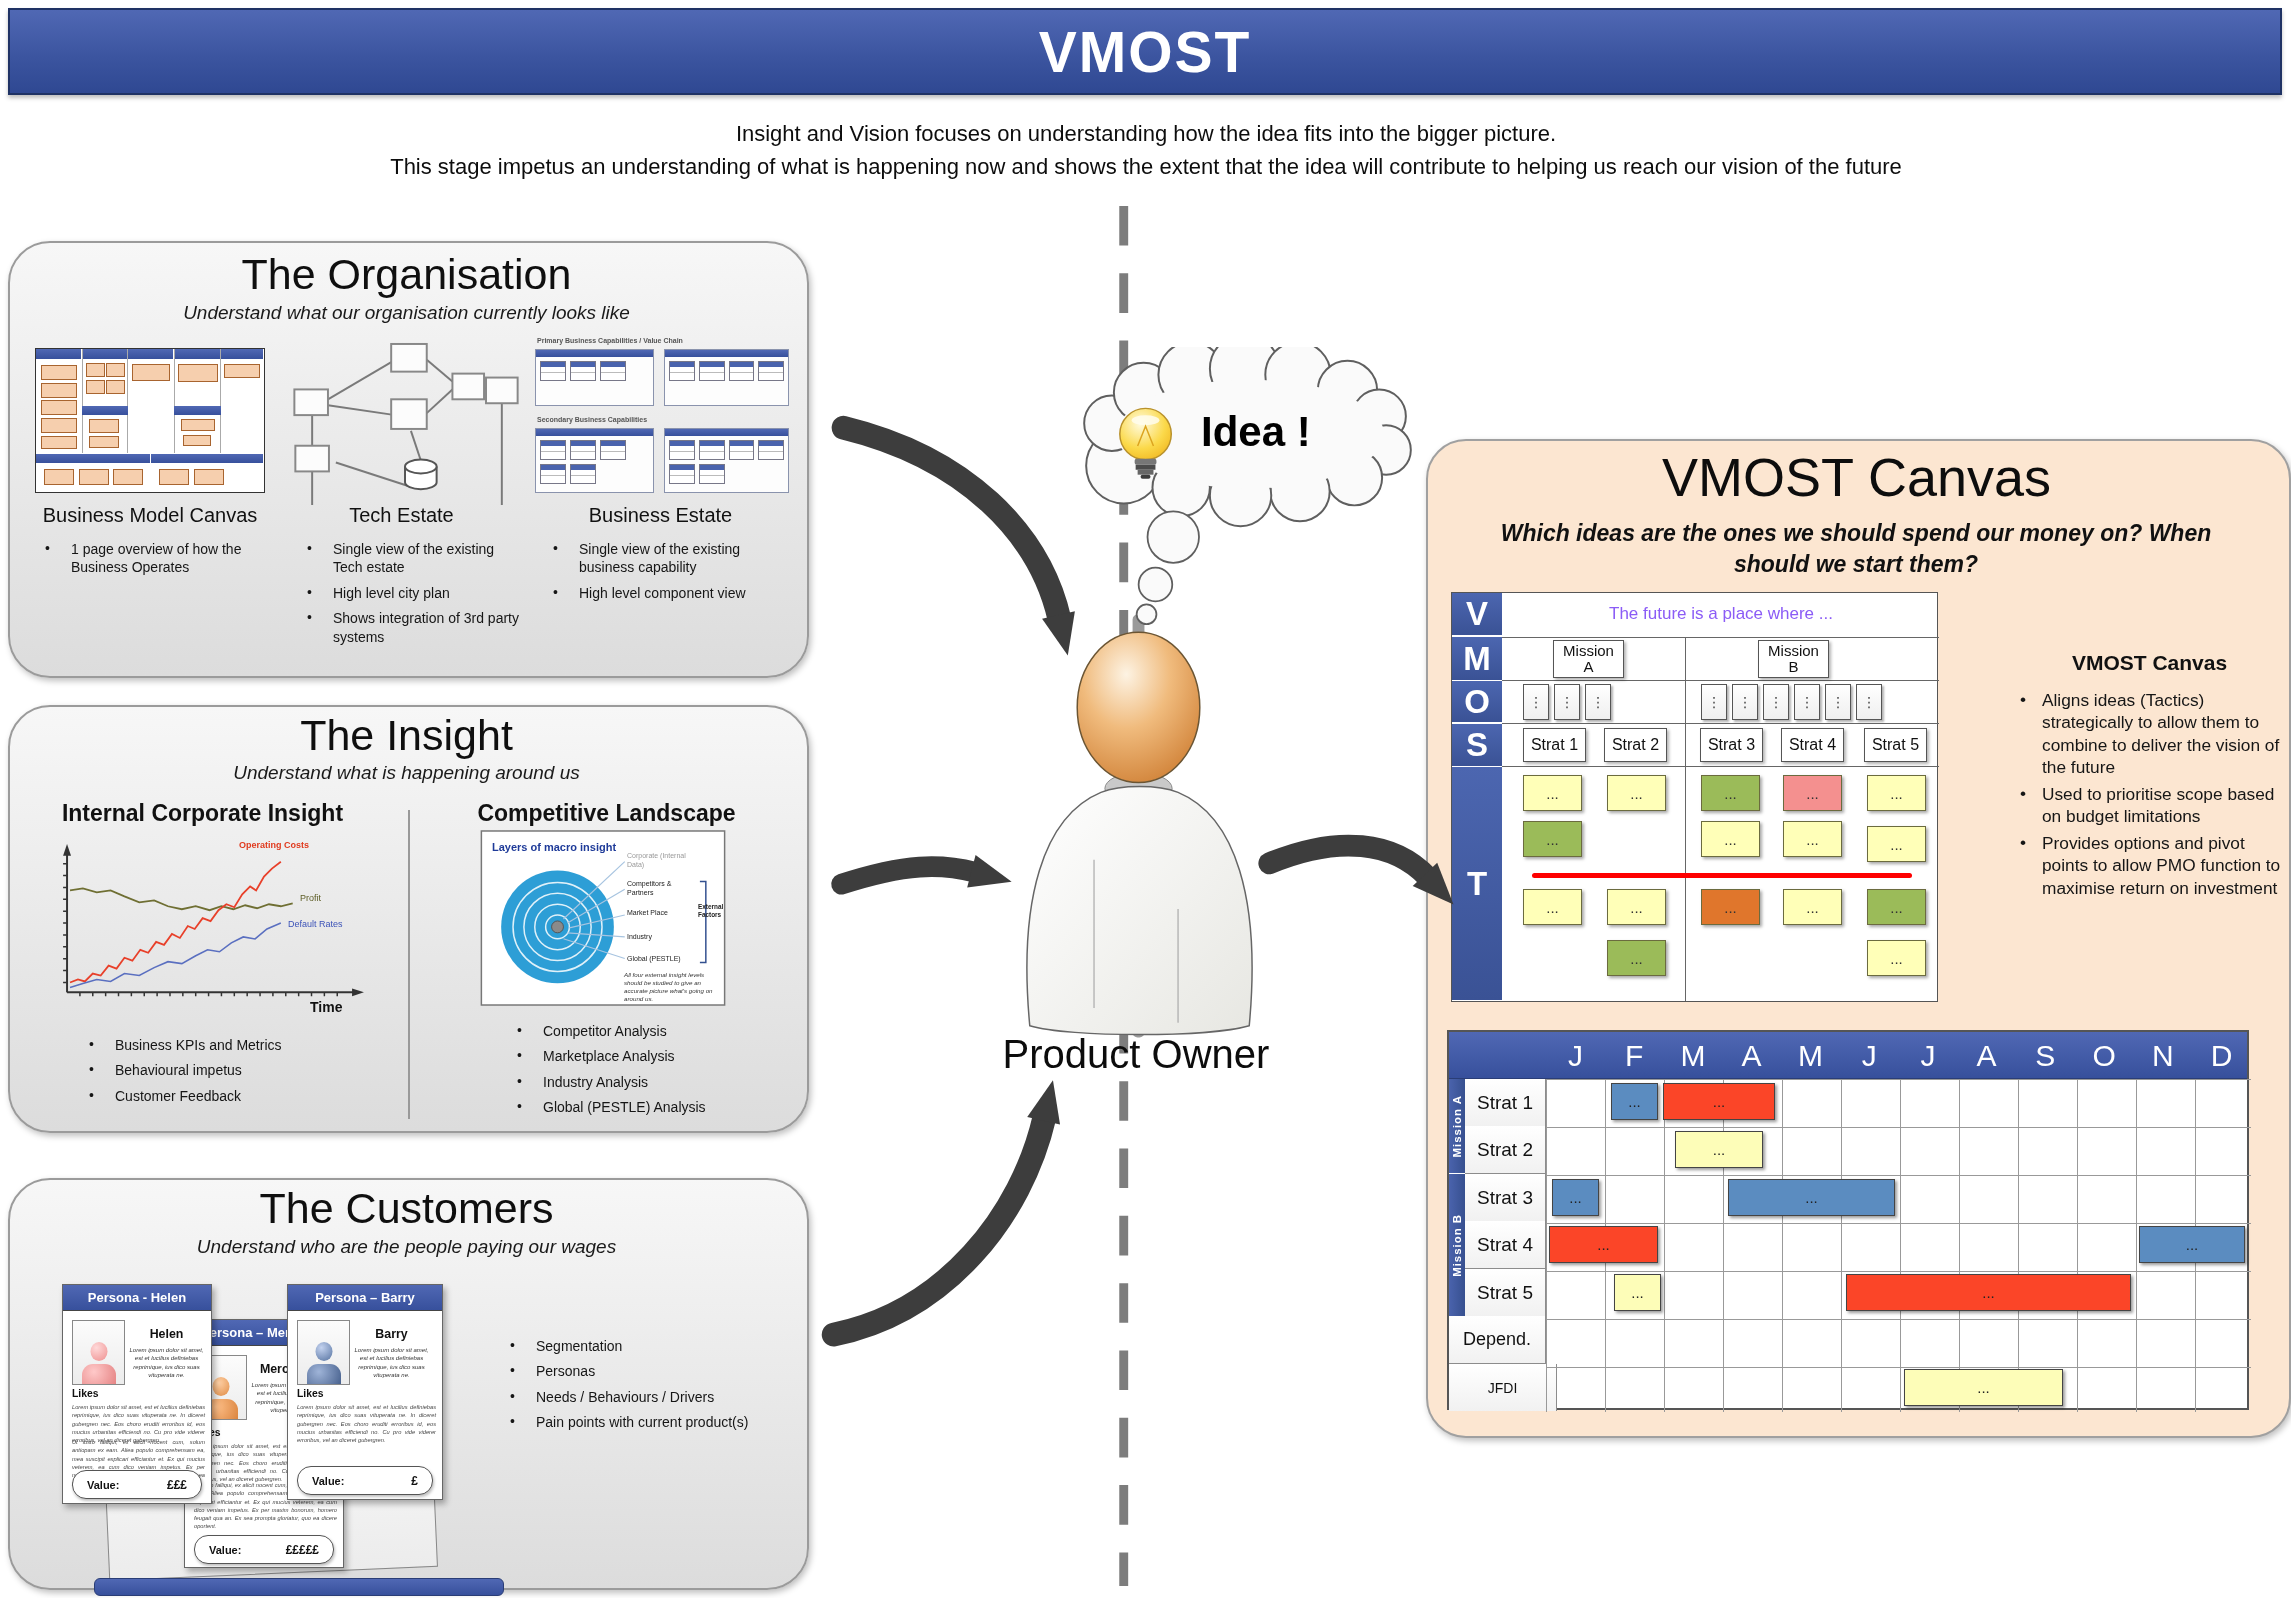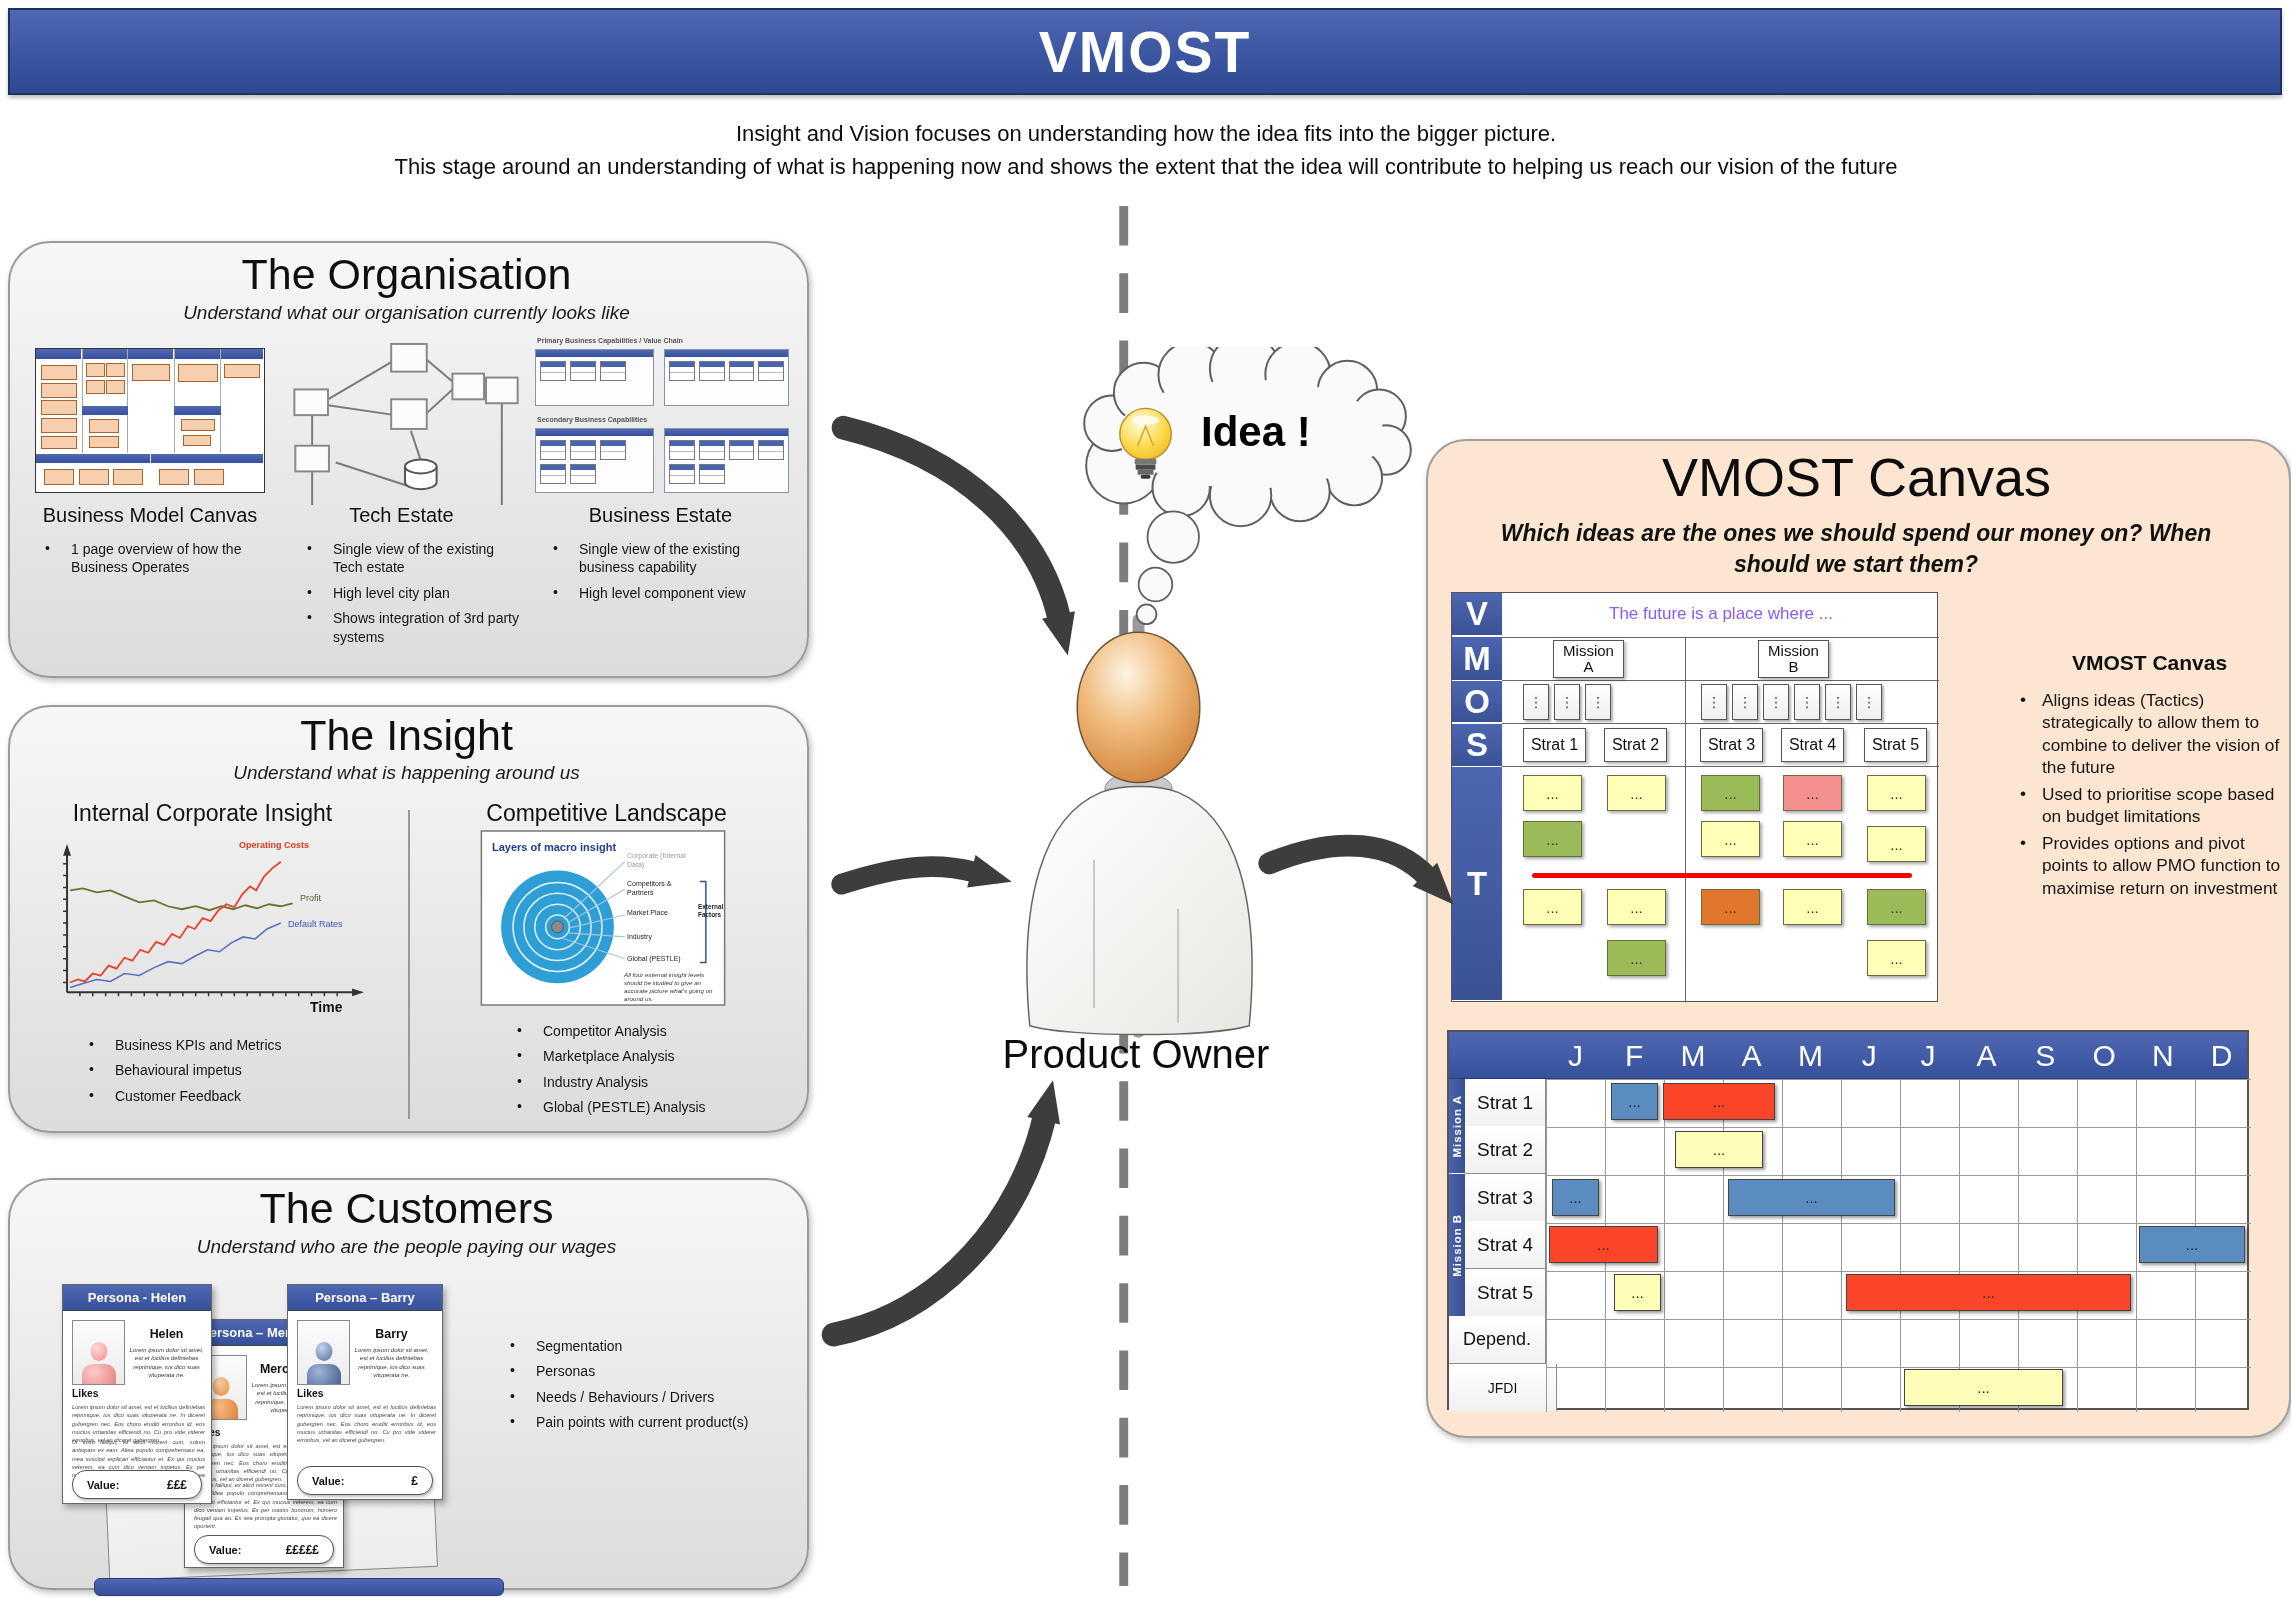--- a/index.html
+++ b/index.html
@@ -14,21 +14,21 @@
     box-shadow:0 3px 4px rgba(0,0,0,.25)}
   .banner .t{color:#fff;font-size:57px;font-weight:bold;letter-spacing:2px}
 
   .intro{position:absolute;left:0;width:2292px;text-align:center;font-size:22px;color:#0d0d0d}
 
   
   .panel{position:absolute;background:linear-gradient(180deg,#f7f7f7,#dcdcdc);
     border:2px solid #9b9b9b;border-radius:42px;box-shadow:2px 3px 6px rgba(0,0,0,.25)}
   .ptitle{position:absolute;text-align:center;font-size:43px;color:#0f0f0f}
   .psub{position:absolute;text-align:center;font-size:19px;font-style:italic;color:#1a1a1a}
-  .colhead{position:absolute;font-weight:normal;font-size:23px;text-align:center}
+  .colhead{position:absolute;font-weight:bold;font-size:23px;text-align:center}
   .thumb-label{position:absolute;font-weight:normal;font-size:20px;text-align:center}
   .blist{position:absolute;margin:0;padding:0;list-style:none;font-size:14px;line-height:1.32;color:#161616}
   .blist li{position:relative;padding-left:36px;margin-bottom:7px}
   .blist li::before{content:"•";position:absolute;left:10px;top:-1px}
 
   
   .bmc{position:absolute;width:230px;height:145px;background:#fff;border:1.5px solid #333;box-sizing:border-box}
   .bmc-h{position:absolute;height:10px;background:linear-gradient(180deg,#5068b4,#37509c)}
   .vsep{position:absolute;width:1px;background:#aaa}
   .stk{position:absolute;background:#f6cfae;border:1px solid #a8642f;box-sizing:border-box}
@@ -117,21 +117,21 @@
 <body>
 
 <svg class="abs" style="left:0;top:0;z-index:1" width="2292" height="1599" viewBox="0 0 2315 1615">
   <line x1="1135" y1="208" x2="1135" y2="1602" stroke="#7d7d7d" stroke-width="9" stroke-dasharray="40 28"></line>
 </svg>
 
 <div class="banner">
   <div class="t">VMOST</div>
 </div>
 <div class="intro" style="top:121px">Insight and Vision focuses on understanding how the idea fits into the bigger picture.</div>
-<div class="intro" style="top:154px">This stage around an understanding of what is happening now and shows the extent that the idea will contribute to helping us reach our vision of the future</div>
+<div class="intro" style="top:154px">This stage impetus an understanding of what is happening now and shows the extent that the idea will contribute to helping us reach our vision of the future</div>
 
 <div class="panel" style="left:8px;top:241px;width:797px;height:433px"></div>
 <div class="ptitle" style="left:8px;top:250px;width:797px">The Organisation</div>
 <div class="psub" style="left:8px;top:302px;width:797px">Understand what our organisation currently looks like</div>
 
 <div class="bmc" style="left:35px;top:348px;z-index:2">
   <div class="bmc-h" style="left:0;top:0;width:45px"></div>
     <div class="bmc-h" style="left:46px;top:0;width:45px"></div>
   <div class="bmc-h" style="left:91px;top:0;width:46px"></div>
     <div class="bmc-h" style="left:138px;top:0;width:46px"></div>

